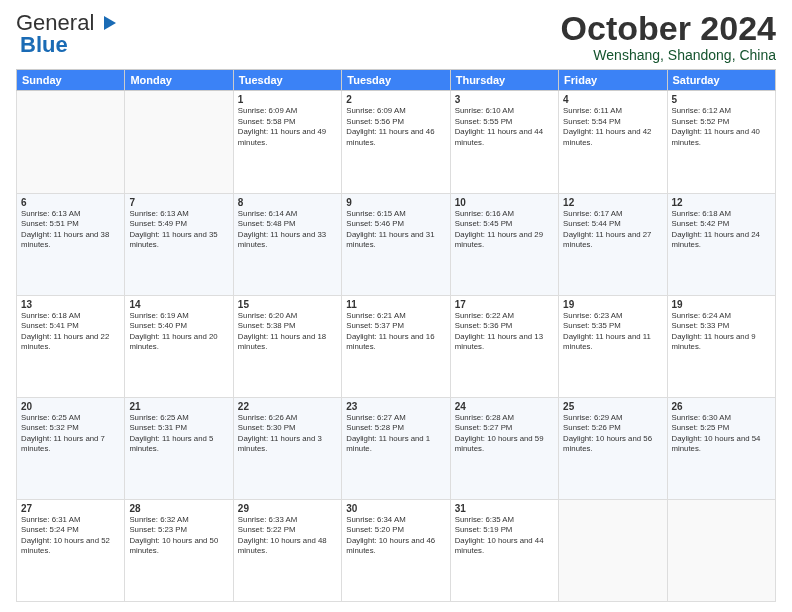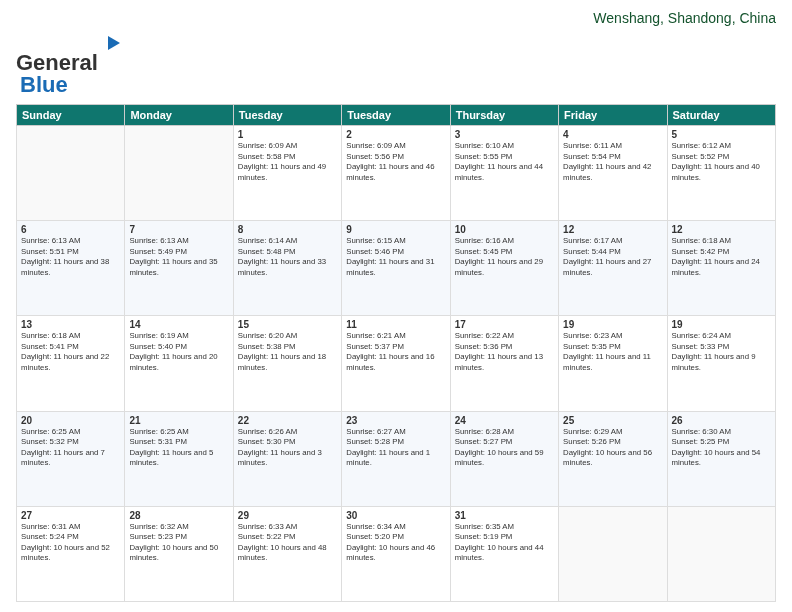--- a/index.html
+++ b/index.html
@@ -41,21 +41,21 @@
       font-size: 14px;
       color: #14532d;
     }
     .calendar {
       flex: 1;
       border-collapse: collapse;
       width: 100%;
       table-layout: fixed;
     }
     .calendar th {
-      background: #0f766e;
+      background: #3b82f6;
       color: #fff;
       text-align: left;
       font-size: 11px;
       padding: 4px 5px;
       border: 1px solid #ccc;
       font-weight: bold;
     }
     .calendar td {
       border: 1px solid #ddd;
       vertical-align: top;
@@ -84,28 +84,29 @@
       background: #f9f9f9 !important;
     }
   </style>
 </head>
 <body>
 
 <div class="page">
   <div class="header">
     <div class="logo">
       <div style="display:flex;align-items:center;gap:2px;">
-        <span style="font-size:22px;font-weight:bold;color:#333;margin-top:40px;">General</span>
+        <span style="font-size:22px;font-weight:normal;color:#333;">General</span>
         <svg width="22" height="22" viewBox="0 0 22 22">
           <polygon points="8,4 20,11 8,18" fill="#1a6bb5"></polygon>
         </svg>
       </div>
       <span style="font-size:22px;font-weight:bold;color:#1a6bb5;margin-top:-4px;margin-left:4px;">Blue</span>
     </div>
     <div class="title-block">
+      <div class="month-title">October 2024</div>
       <div class="subtitle">Wenshang, Shandong, China</div>
     </div>
   </div>
 
   <table class="calendar">
     <thead>
       <tr>
       <th>Sunday</th>
           <th>Monday</th>
           <th>Tuesday</th>

